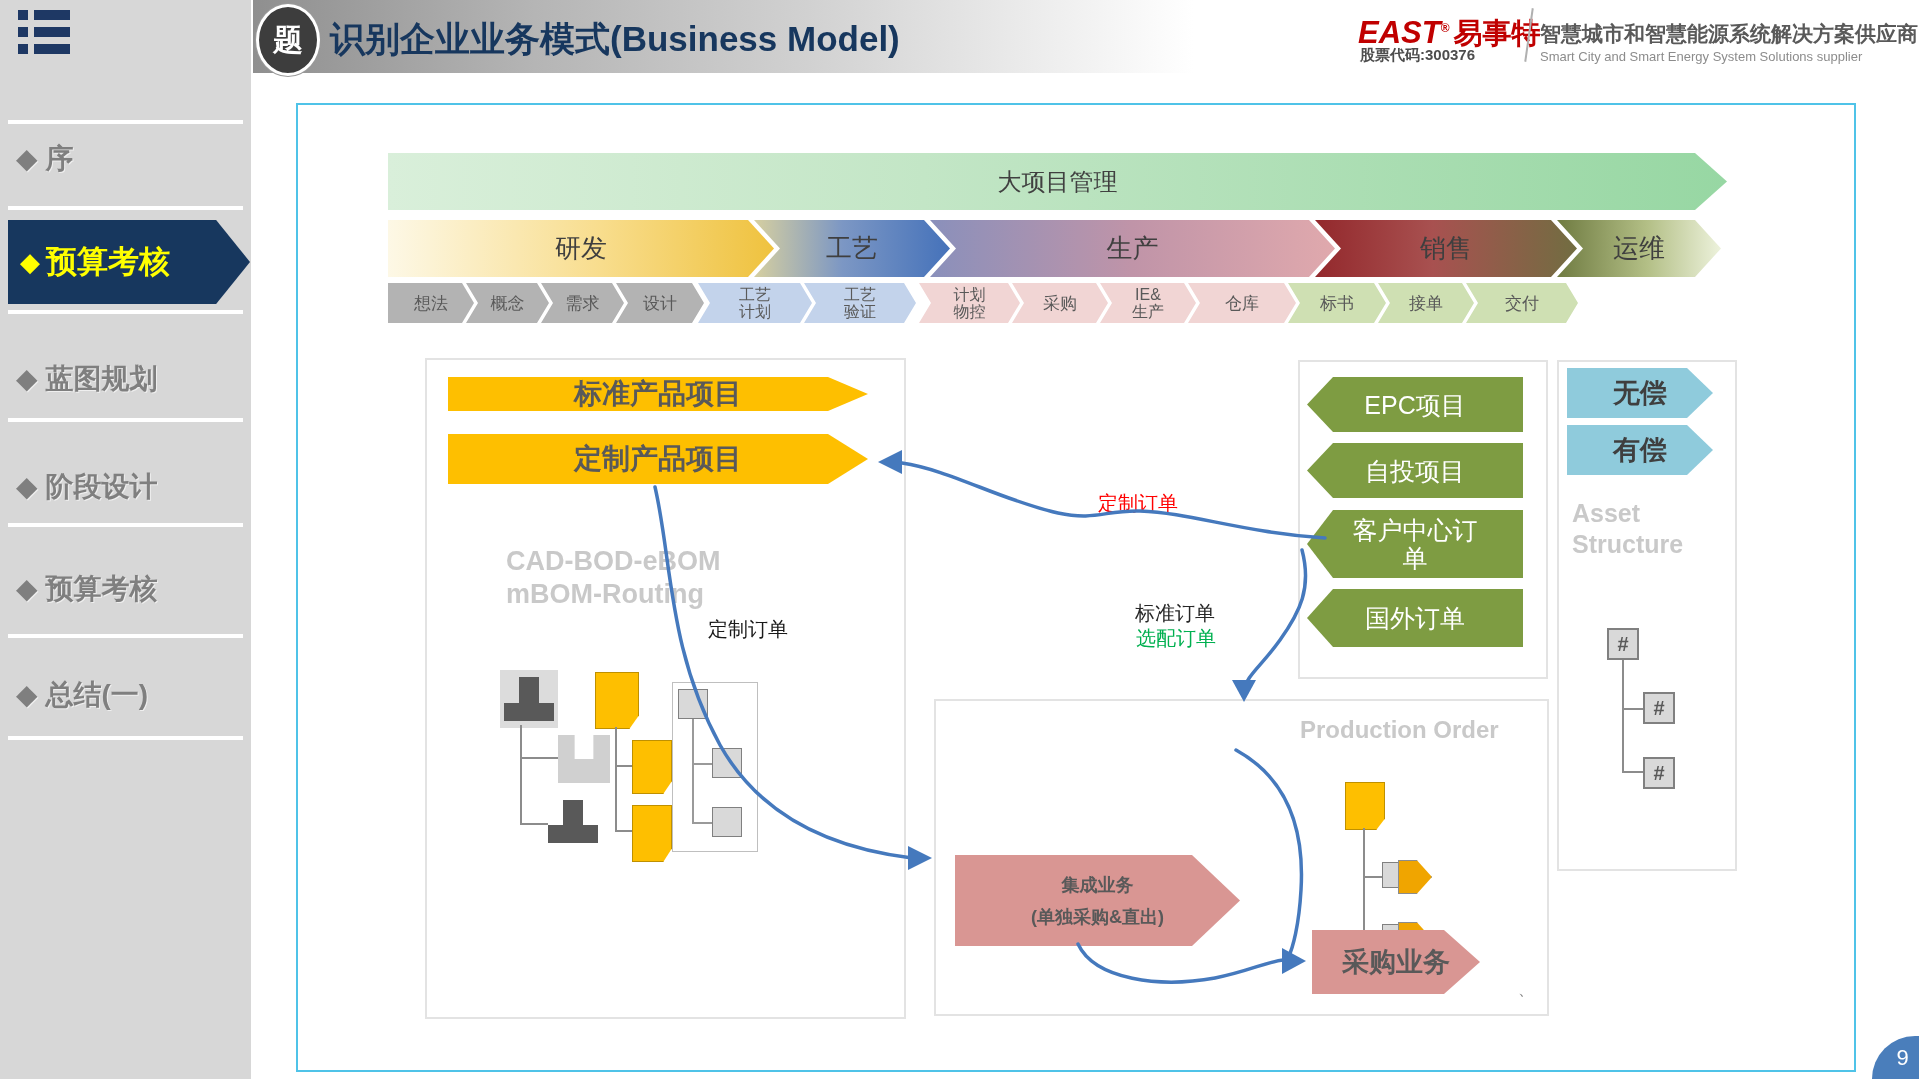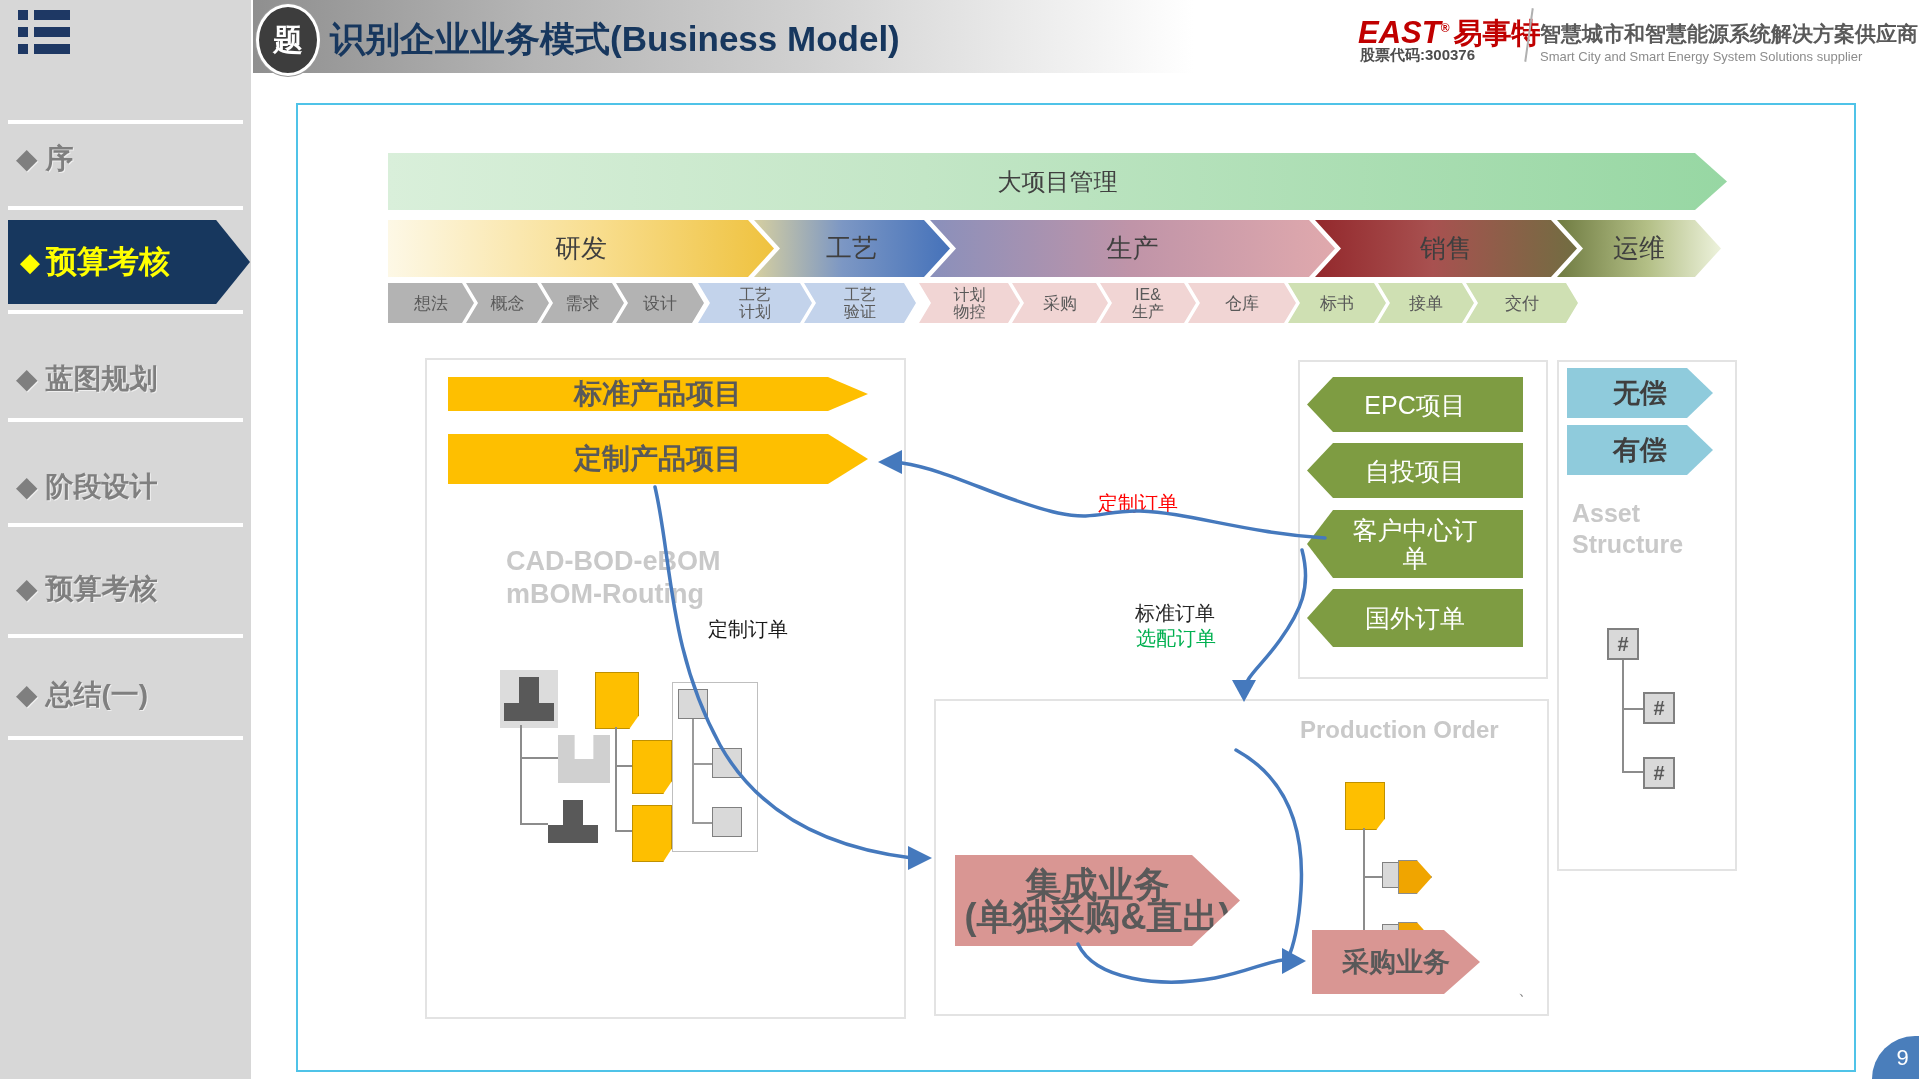--- a/index.html
+++ b/index.html
@@ -291,21 +291,21 @@
     <div class="ln" style="left:22px;top:151px;width:21px;height:2px;"></div>
     <div class="sq" style="left:43px;top:72px;width:32px;height:32px;font-size:20px;">
         <span>#</span>
       </div>
     <div class="sq" style="left:43px;top:137px;width:32px;height:32px;font-size:20px;">
         <span>#</span>
       </div>
   </div>
 
   <div class="abs panel" style="left:934px;top:699px;width:611px;height:313px;"></div>
-  <div class="abs pink-arrow" style="left:955px;top:855px;width:285px;height:91px;font-size:36px;line-height:32px;text-align:center;">
+  <div class="abs pink-arrow" style="left:955px;top:855px;width:285px;height:91px;font-size:18px;line-height:32px;text-align:center;">
     <span>集成业务</span>
     <span>(单独采购&amp;直出)</span>
   </div>
   <div class="abs watermark" style="left:1300px;top:716px;font-size:24px;">Production Order</div>
   <div class="abs" style="left:1335px;top:778px;width:120px;height:185px;">
     <div class="folder" style="left:10px;top:4px;width:38px;height:46px;"></div>
     <div class="ln" style="left:28px;top:50px;width:2px;height:112px;"></div>
     <div class="ln" style="left:28px;top:98px;width:19px;height:2px;"></div>
     <div class="ln" style="left:28px;top:160px;width:19px;height:2px;"></div>
     <div class="sq" style="left:47px;top:84px;width:26px;height:26px;border-width:1px;"></div>

